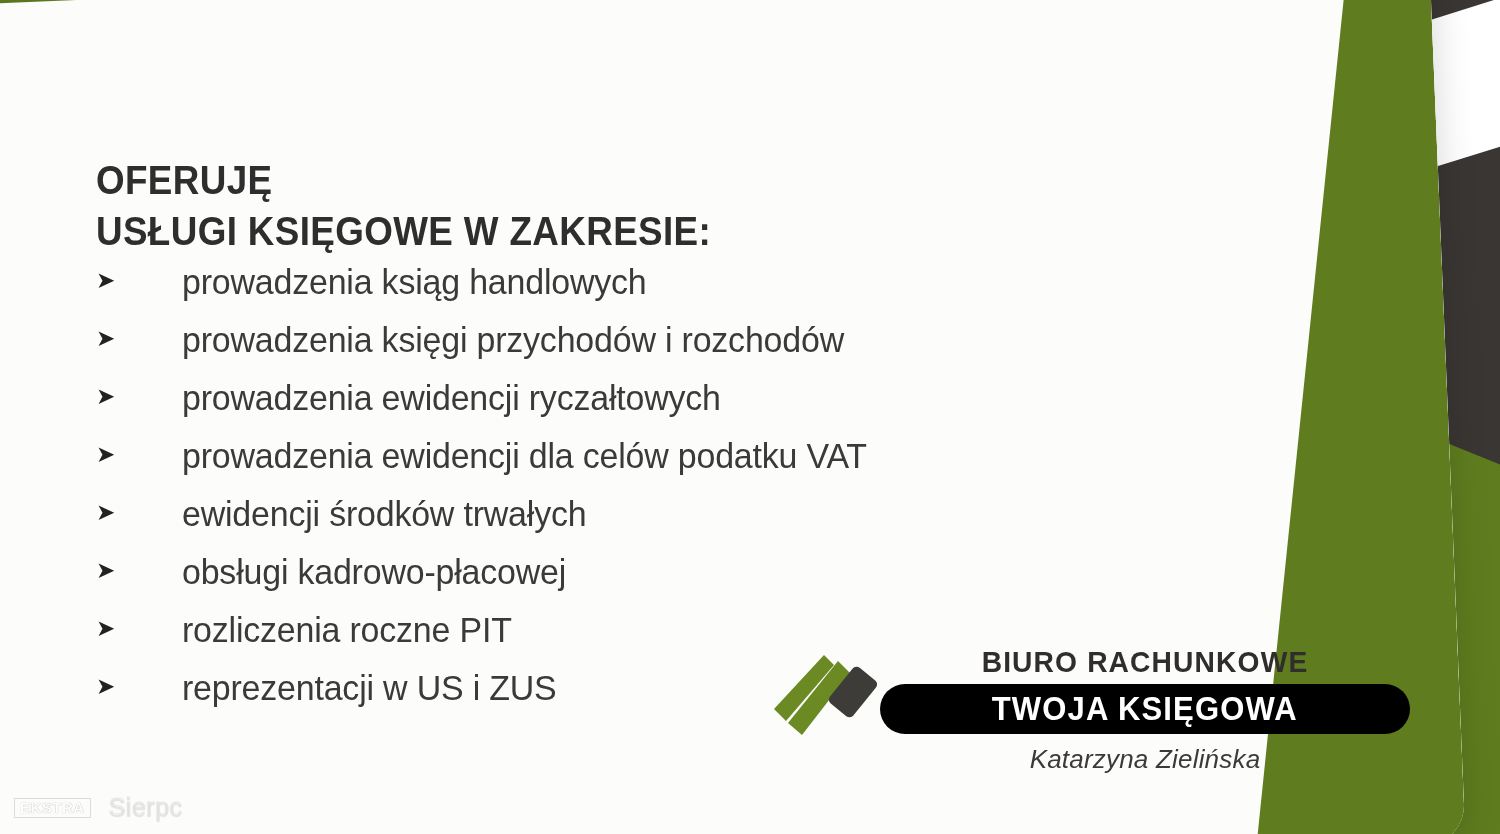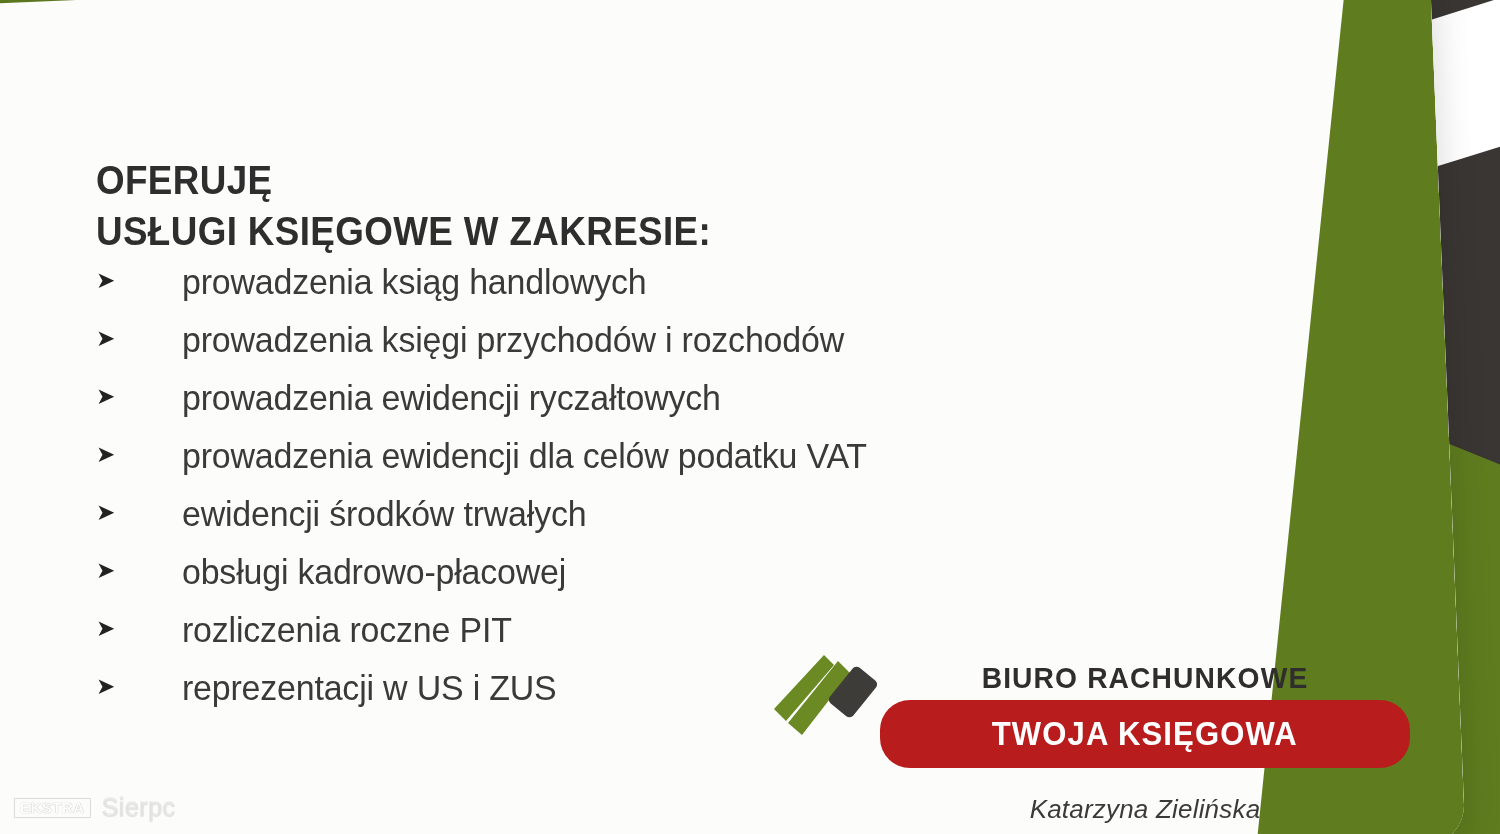--- a/index.html
+++ b/index.html
@@ -152,73 +152,73 @@
     position: absolute;
     left: 0;
     top: 4px;
     width: 118px;
     height: 96px;
   }
 
   .logo-text {
     position: absolute;
     left: 108px;
-    top: 16px;
+    top: 0;
     width: 530px;
   }
 
   .logo-line1 {
     color: #302E2C;
     font-size: 30px;
     font-weight: 700;
     letter-spacing: 1.2px;
     text-align: center;
     transform: scaleX(0.94);
     white-space: nowrap;
   }
 
   .logo-pill {
     margin-top: 5px;
-    background: #b91c1c;
+    background: #000000;
     border-radius: 30px;
-    height: 68px;
+    height: 50px;
     display: flex;
     align-items: center;
     justify-content: center;
   }
 
   .logo-line2 {
     color: #FFFFFF;
     font-size: 33px;
     font-weight: 700;
     letter-spacing: 1.2px;
     transform: scaleX(0.94);
     white-space: nowrap;
   }
 
   .logo-line3 {
-    margin-top: 26px;
+    margin-top: 10px;
     color: #3C3A38;
     font-size: 26px;
     font-style: italic;
     font-weight: 400;
     text-align: center;
     letter-spacing: 0.2px;
     white-space: nowrap;
   }
 
   
 
   .watermark {
     position: absolute;
     left: 14px;
     bottom: 14px;
     display: flex;
     align-items: center;
-    gap: 11px;
+    gap: 18px;
     z-index: 8;
     opacity: 0.9;
   }
 
   .wm-ekstra {
     font-size: 15px;
     font-weight: 700;
     letter-spacing: 0.5px;
     color: #FFFFFF;
     border: 1px solid #d8d8d8;

